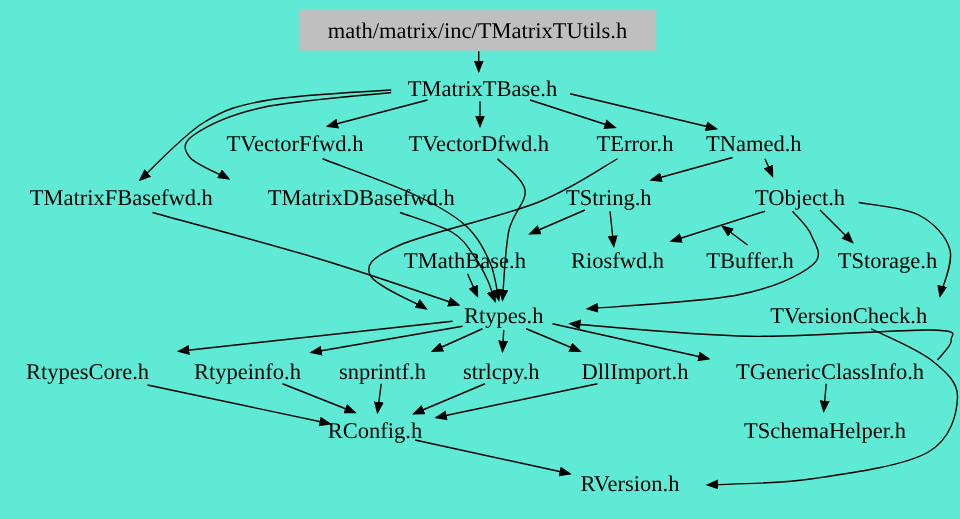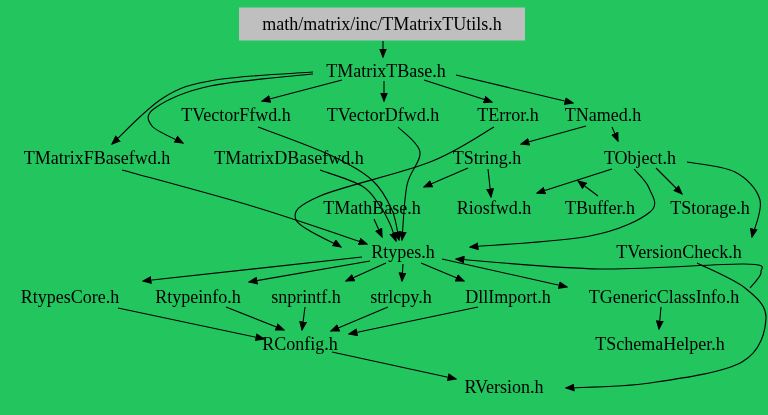--- a/index.html
+++ b/index.html
@@ -4,21 +4,21 @@
 <style>
   html, body {
     margin: 0;
     padding: 0;
     background: #ffffff;
   }
   .stage {
     position: relative;
     width: 768px;
     height: 415px;
-    background: #22c55e;
+    background: #5eead4;
     overflow: hidden;
     text-decoration: underline;
   }
   svg { display: block; }
   .edge-path {
     fill: none;
     stroke: #000000;
     stroke-width: 1.1;
   }
   .node-label {

